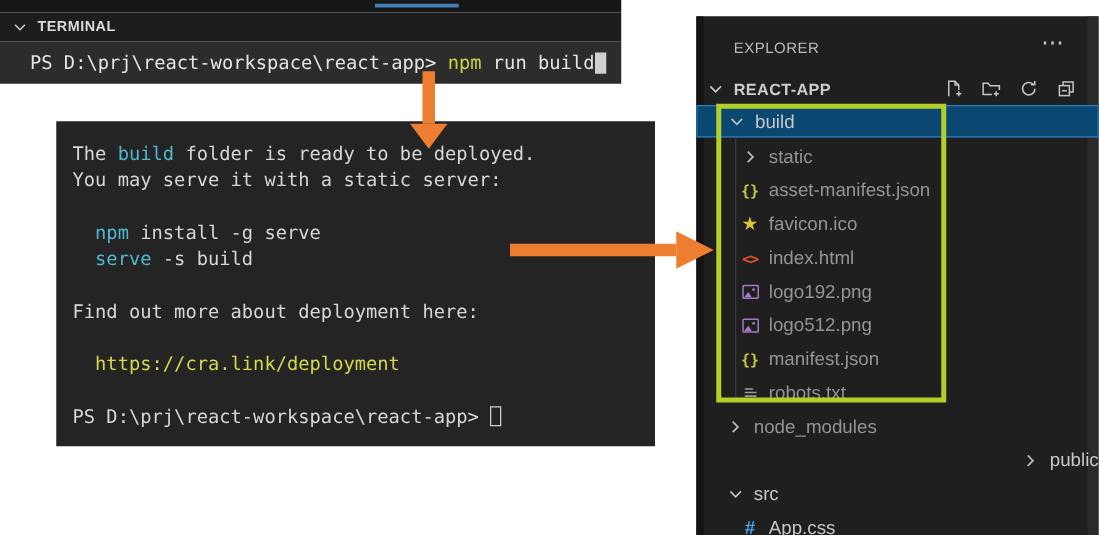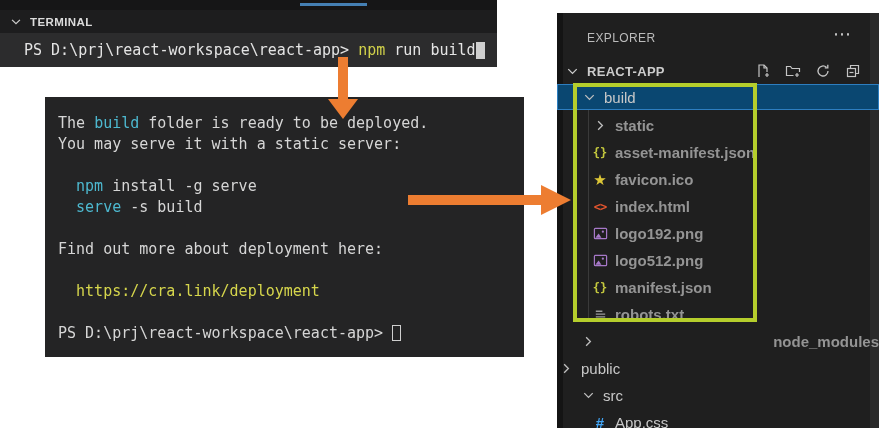--- a/index.html
+++ b/index.html
@@ -53,21 +53,21 @@
   #section-chevron { margin-left:8px; display:flex; }
   #section-title { margin-left:7px; font-size:13px; font-weight:bold; letter-spacing:.3px; color:#cccccc; }
   #section-toolbar { position:absolute; left:198px; top:6px; display:flex; gap:14px; }
   .tb-icon { width:16px; height:16px; display:flex; cursor:pointer; }
 
   #tree { position:absolute; left:0; top:0; width:100%; height:100%; }
   .tree-row { position:absolute; left:0; width:100%; display:flex; align-items:center; font-size:15px; cursor:pointer; }
   .tree-row.selected { background:#0a4771; border:1px solid #2d7ec0; }
   .tree-row .tree-icon { width:18px; height:18px; display:flex; align-items:center; justify-content:center; flex:0 0 18px; }
   .tree-row .tree-label { margin-left:6px; color:#c8c8c8; white-space:nowrap; }
-  .tree-row.dim .tree-label { color:#949494;font-weight:bold; }
+  .tree-row.dim .tree-label { color:#949494; }
   .ic-json { color:#c5c93e; font-weight:bold; font-size:12px; font-family:"DejaVu Sans Mono",monospace; }
   .ic-star { color:#dcc637; font-size:15px; line-height:1; }
   .ic-html { color:#e4552e; font-weight:bold; font-size:12px; letter-spacing:-1px; font-family:"DejaVu Sans Mono",monospace; }
   .ic-css  { color:#42a5f5; font-weight:bold; font-size:15px; }
 
   #indent-guide { position:absolute; left:31px; top:97px; width:1px; height:212px; background:#3a3a3a; }
 
   #green-annotation { position:absolute; left:16px; top:70px; width:184px; height:239px;
                       border:4px solid #b5ce2c; z-index:5; pointer-events:none; }
 </style>
@@ -220,29 +220,29 @@
         <span class="tree-label">manifest.json</span>
       </div>
       <div class="tree-row dim" style="top: 288px; height: 27px; padding-left: 34px;">
         <span class="tree-icon">
           <svg width="15" height="15" viewBox="0 0 16 16" stroke="#9a9a9a" stroke-width="1.4">
             <path d="M3 4.5h7M3 7.5h10M3 10.5h10M3 13.5h10"></path>
           </svg>
         </span>
         <span class="tree-label">robots.txt</span>
       </div>
-      <div class="tree-row dim" style="top: 315px; height: 27px; padding-left: 22px; justify-content: space-between;">
+      <div class="tree-row dim" style="top: 315px; height: 27px; padding-left: 22px;">
         <span class="tree-icon">
           <svg width="15" height="15" viewBox="0 0 16 16">
             <path d="M5.5 3.5 10 8l-4.5 4.5" fill="none" stroke="#c0c0c0" stroke-width="1.4"></path>
           </svg>
         </span>
         <span class="tree-label">node_modules</span>
       </div>
-      <div class="tree-row" style="top: 342px; height: 27px; ">
+      <div class="tree-row" style="top: 342px; height: 27px;  justify-content: flex-end;">
         <span class="tree-icon">
           <svg width="15" height="15" viewBox="0 0 16 16">
             <path d="M5.5 3.5 10 8l-4.5 4.5" fill="none" stroke="#c0c0c0" stroke-width="1.4"></path>
           </svg>
         </span>
         <span class="tree-label">public</span>
       </div>
       <div class="tree-row" style="top: 369px; height: 27px; padding-left: 22px;">
         <span class="tree-icon">
           <svg width="15" height="15" viewBox="0 0 16 16">

